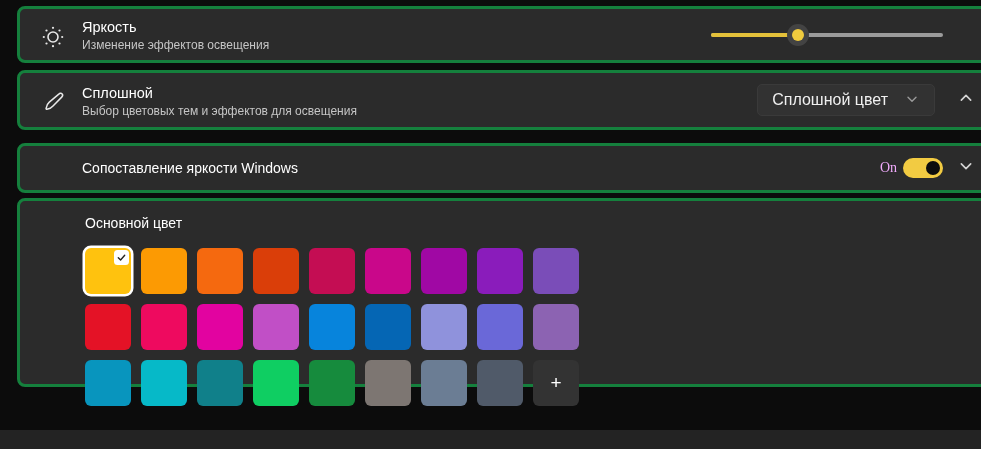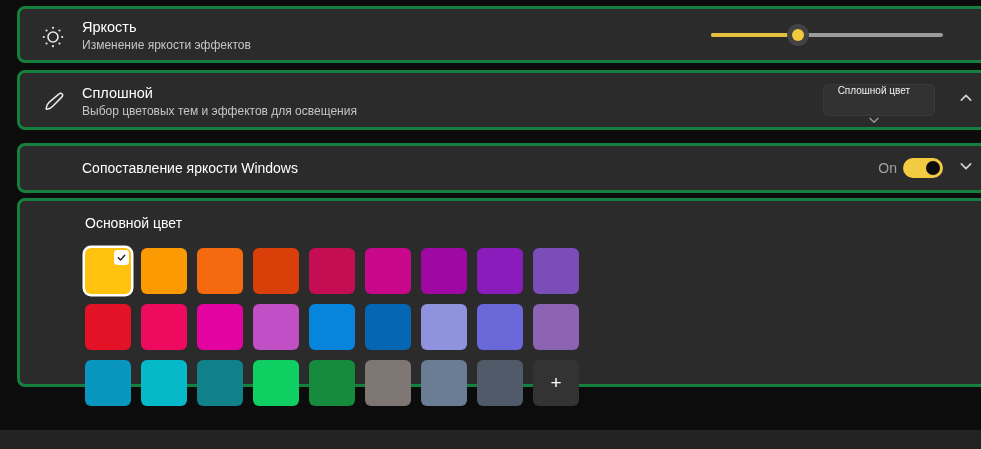--- a/index.html
+++ b/index.html
@@ -33,31 +33,31 @@
     border-radius:2px; background:var(--slider-track,#9b9b9b); }
   .slider-fill { height:100%; border-radius:2px; background:var(--slider-fill,#e4c13a); }
   .slider-thumb { position:absolute; top:1px; width:22px; height:22px; border-radius:50%;
     background:var(--slider-thumb-ring,#434343); display:flex; align-items:center; justify-content:center; }
   .slider-thumb-dot { width:12px; height:12px; border-radius:50%;
     background:var(--slider-thumb-dot,#f0cb3e); }
 
   
   .right-controls { position:absolute; right:14px; top:0; height:100%;
     display:flex; align-items:center; gap:22px; }
-  .dropdown { height:32px; padding:0 24px 0 14px; display:flex; align-items:center; gap:18px;
+  .dropdown { height:32px; padding:0 16px 0 14px; display:flex; align-items:center; gap:18px;
     background:var(--card-bg-light,#323232); border:1px solid #3a3a3a; border-radius:5px;
-    color:#f0f0f0; font-size:10px; cursor:default;flex-direction:column; }
+    color:#f0f0f0; font-size:16px; cursor:default; }
   .chev-btn { width:18px; height:18px; display:flex; align-items:center; justify-content:center; }
 
   
   .toggle { position:relative; width:40px; height:20px; border-radius:10px;
     background:var(--accent-gold,#f2cb42); }
   .toggle-knob { position:absolute; top:3px; right:3px; width:14px; height:14px;
     border-radius:50%; background:#0d0d0d; }
-  .state-label { font-size:14px; color:#a3a3a3; margin-right:-8px; }
+  .state-label { font-size:14px; color:#f0abfc; margin-right:-8px;font-family:Liberation Serif, serif; }
 
   
   .row-label { position:absolute; left:62px; top:50%; transform:translateY(-50%);
     font-size:14px; color:#fff; }
 
   
   .palette-label { position:absolute; left:65px; top:14px; font-size:14px; color:#fff; }
   .palette-grid { position:absolute; left:65px; top:47px; display:grid;
     grid-template-columns:repeat(9,46px); grid-auto-rows:46px; gap:10px; }
   .swatch { border-radius:6px; position:relative; cursor:default; }
@@ -81,21 +81,21 @@
         <circle cx="2.8" cy="12" r="1.1" fill="#e8e8e8"></circle>
           <circle cx="21.2" cy="12" r="1.1" fill="#e8e8e8"></circle>
         <circle cx="5.5" cy="5.5" r="1.1" fill="#e8e8e8"></circle>
           <circle cx="18.5" cy="5.5" r="1.1" fill="#e8e8e8"></circle>
         <circle cx="5.5" cy="18.5" r="1.1" fill="#e8e8e8"></circle>
           <circle cx="18.5" cy="18.5" r="1.1" fill="#e8e8e8"></circle>
       </svg>
     </span>
     <div class="titles">
       <div class="title">Яркость</div>
-      <div class="subtitle">Изменение яркости эффектов</div>
+      <div class="subtitle">Изменение эффектов освещения</div>
     </div>
     <div class="slider">
       <div class="slider-track">
         <div class="slider-fill" style="width: 37.5%;"></div>
       </div>
       <div class="slider-thumb" style="left: calc(37.5% - 11px);">
         <div class="slider-thumb-dot"></div>
       </div>
     </div>
   </section>

